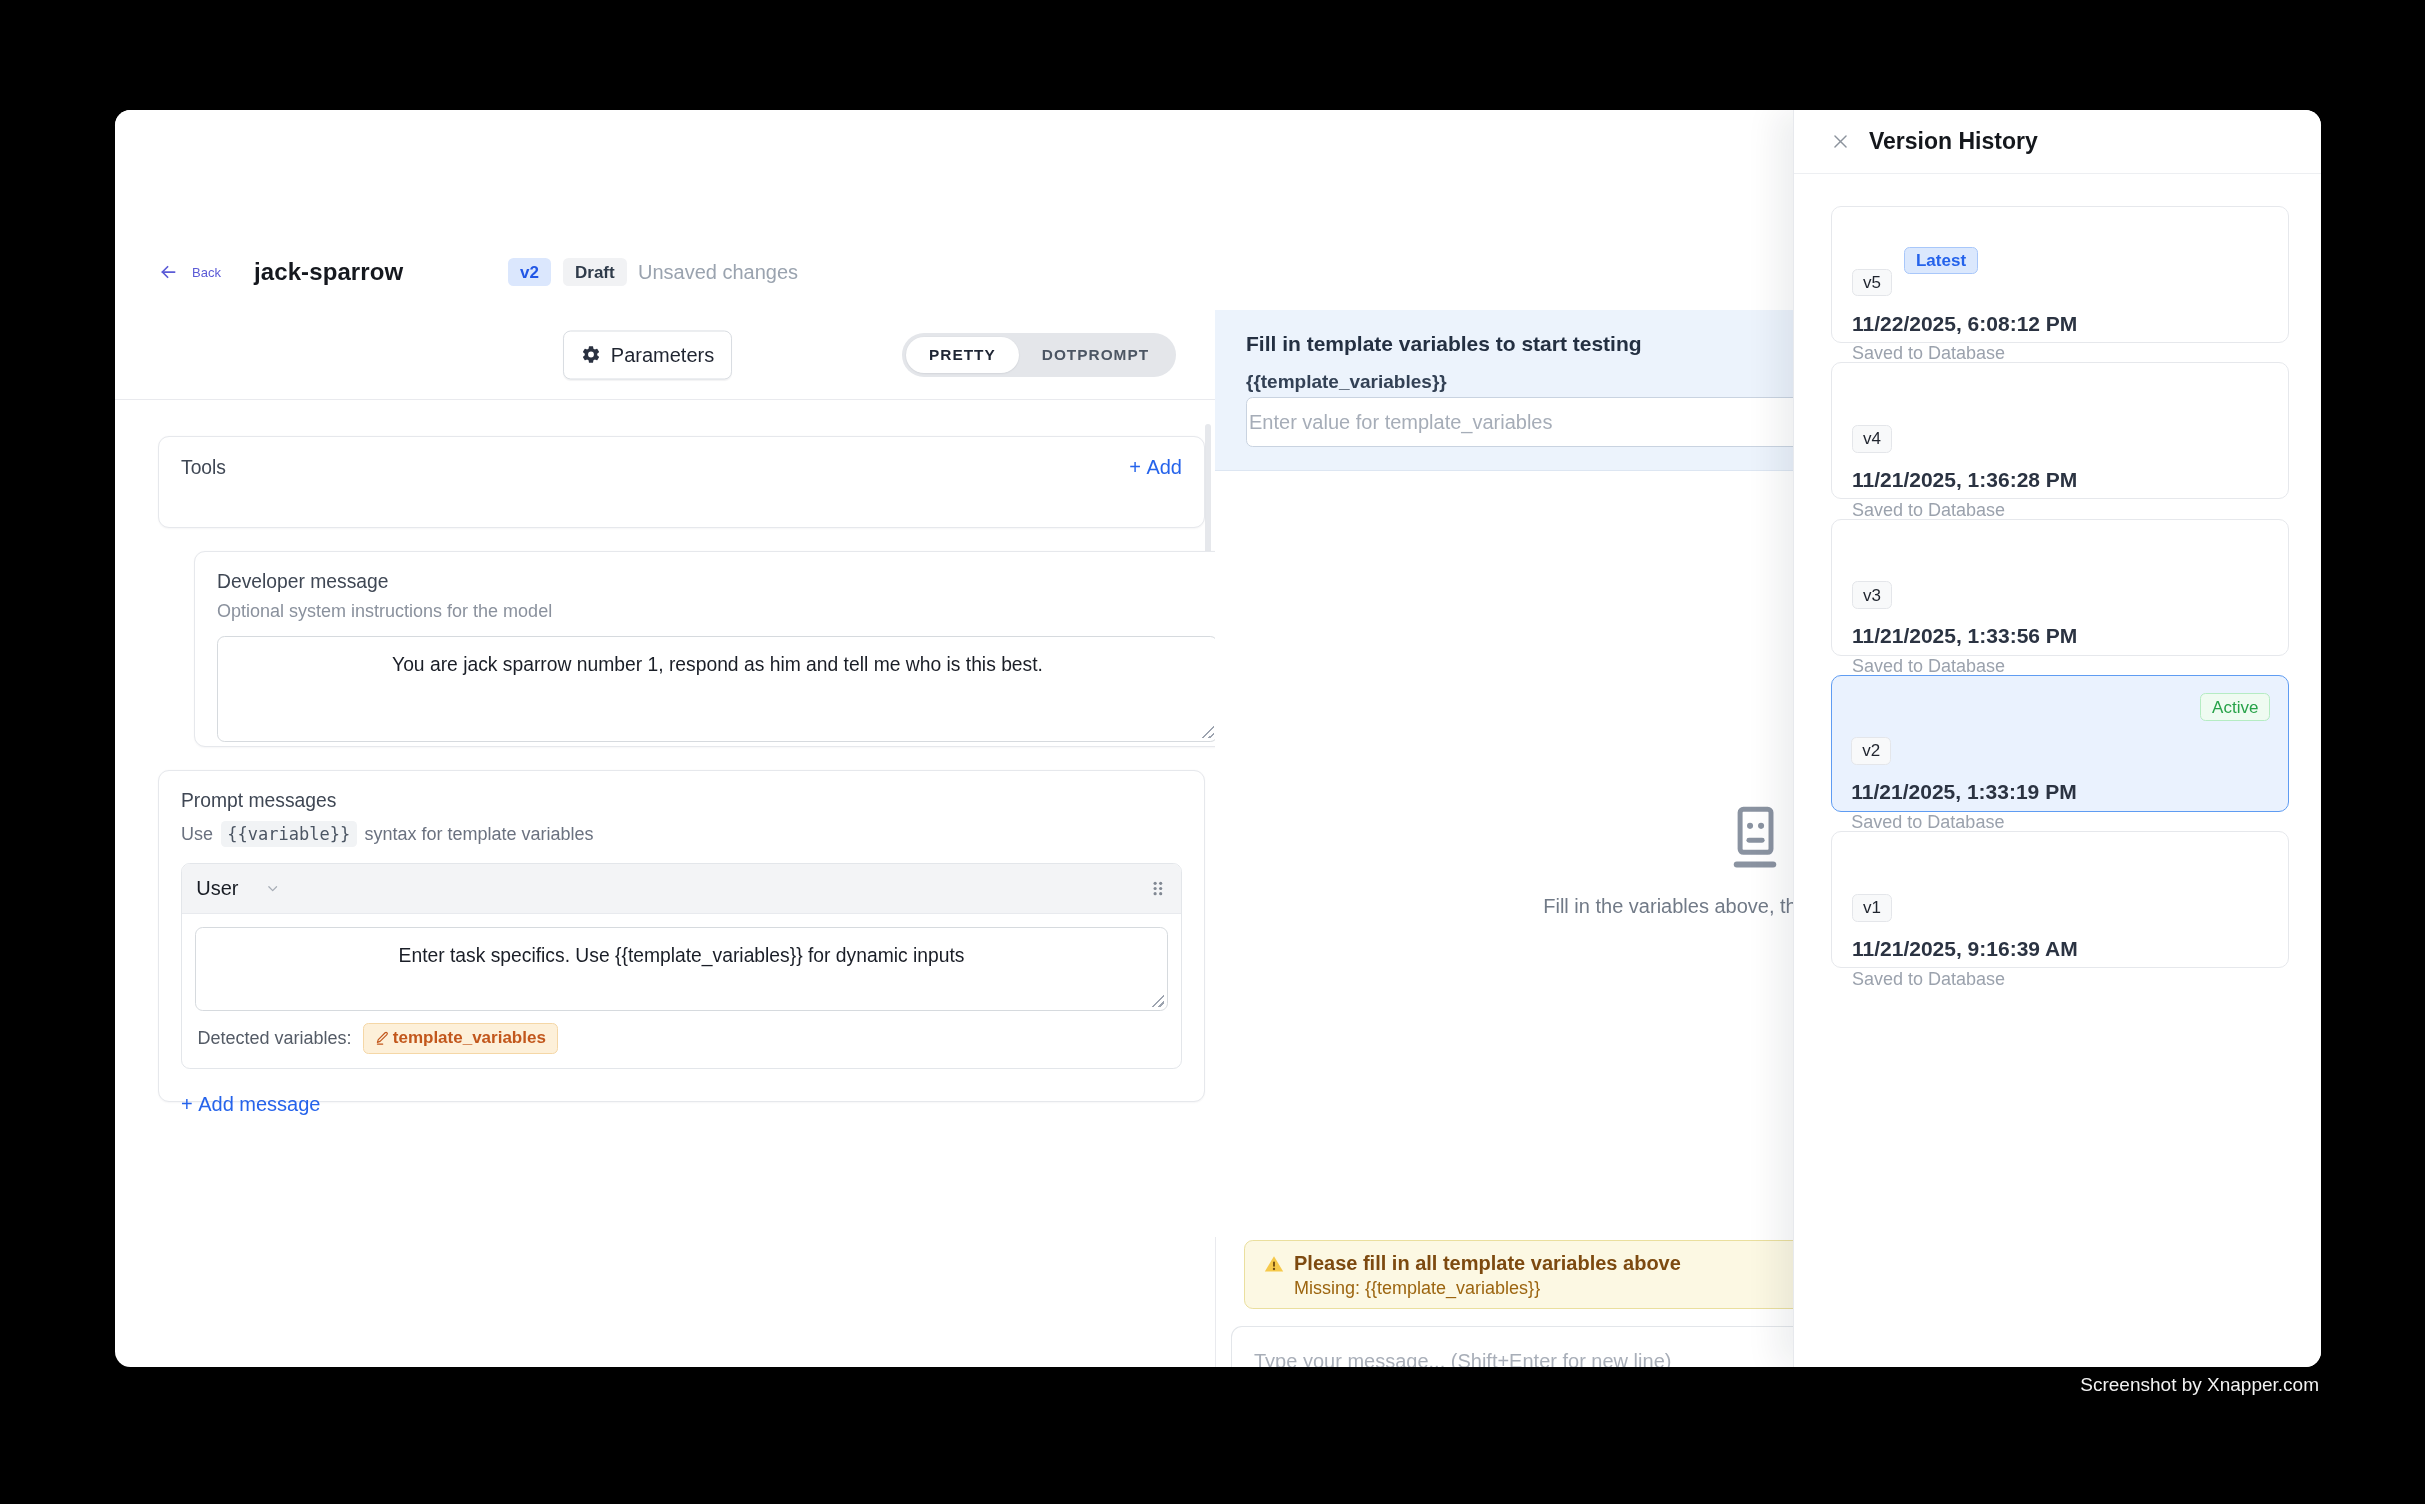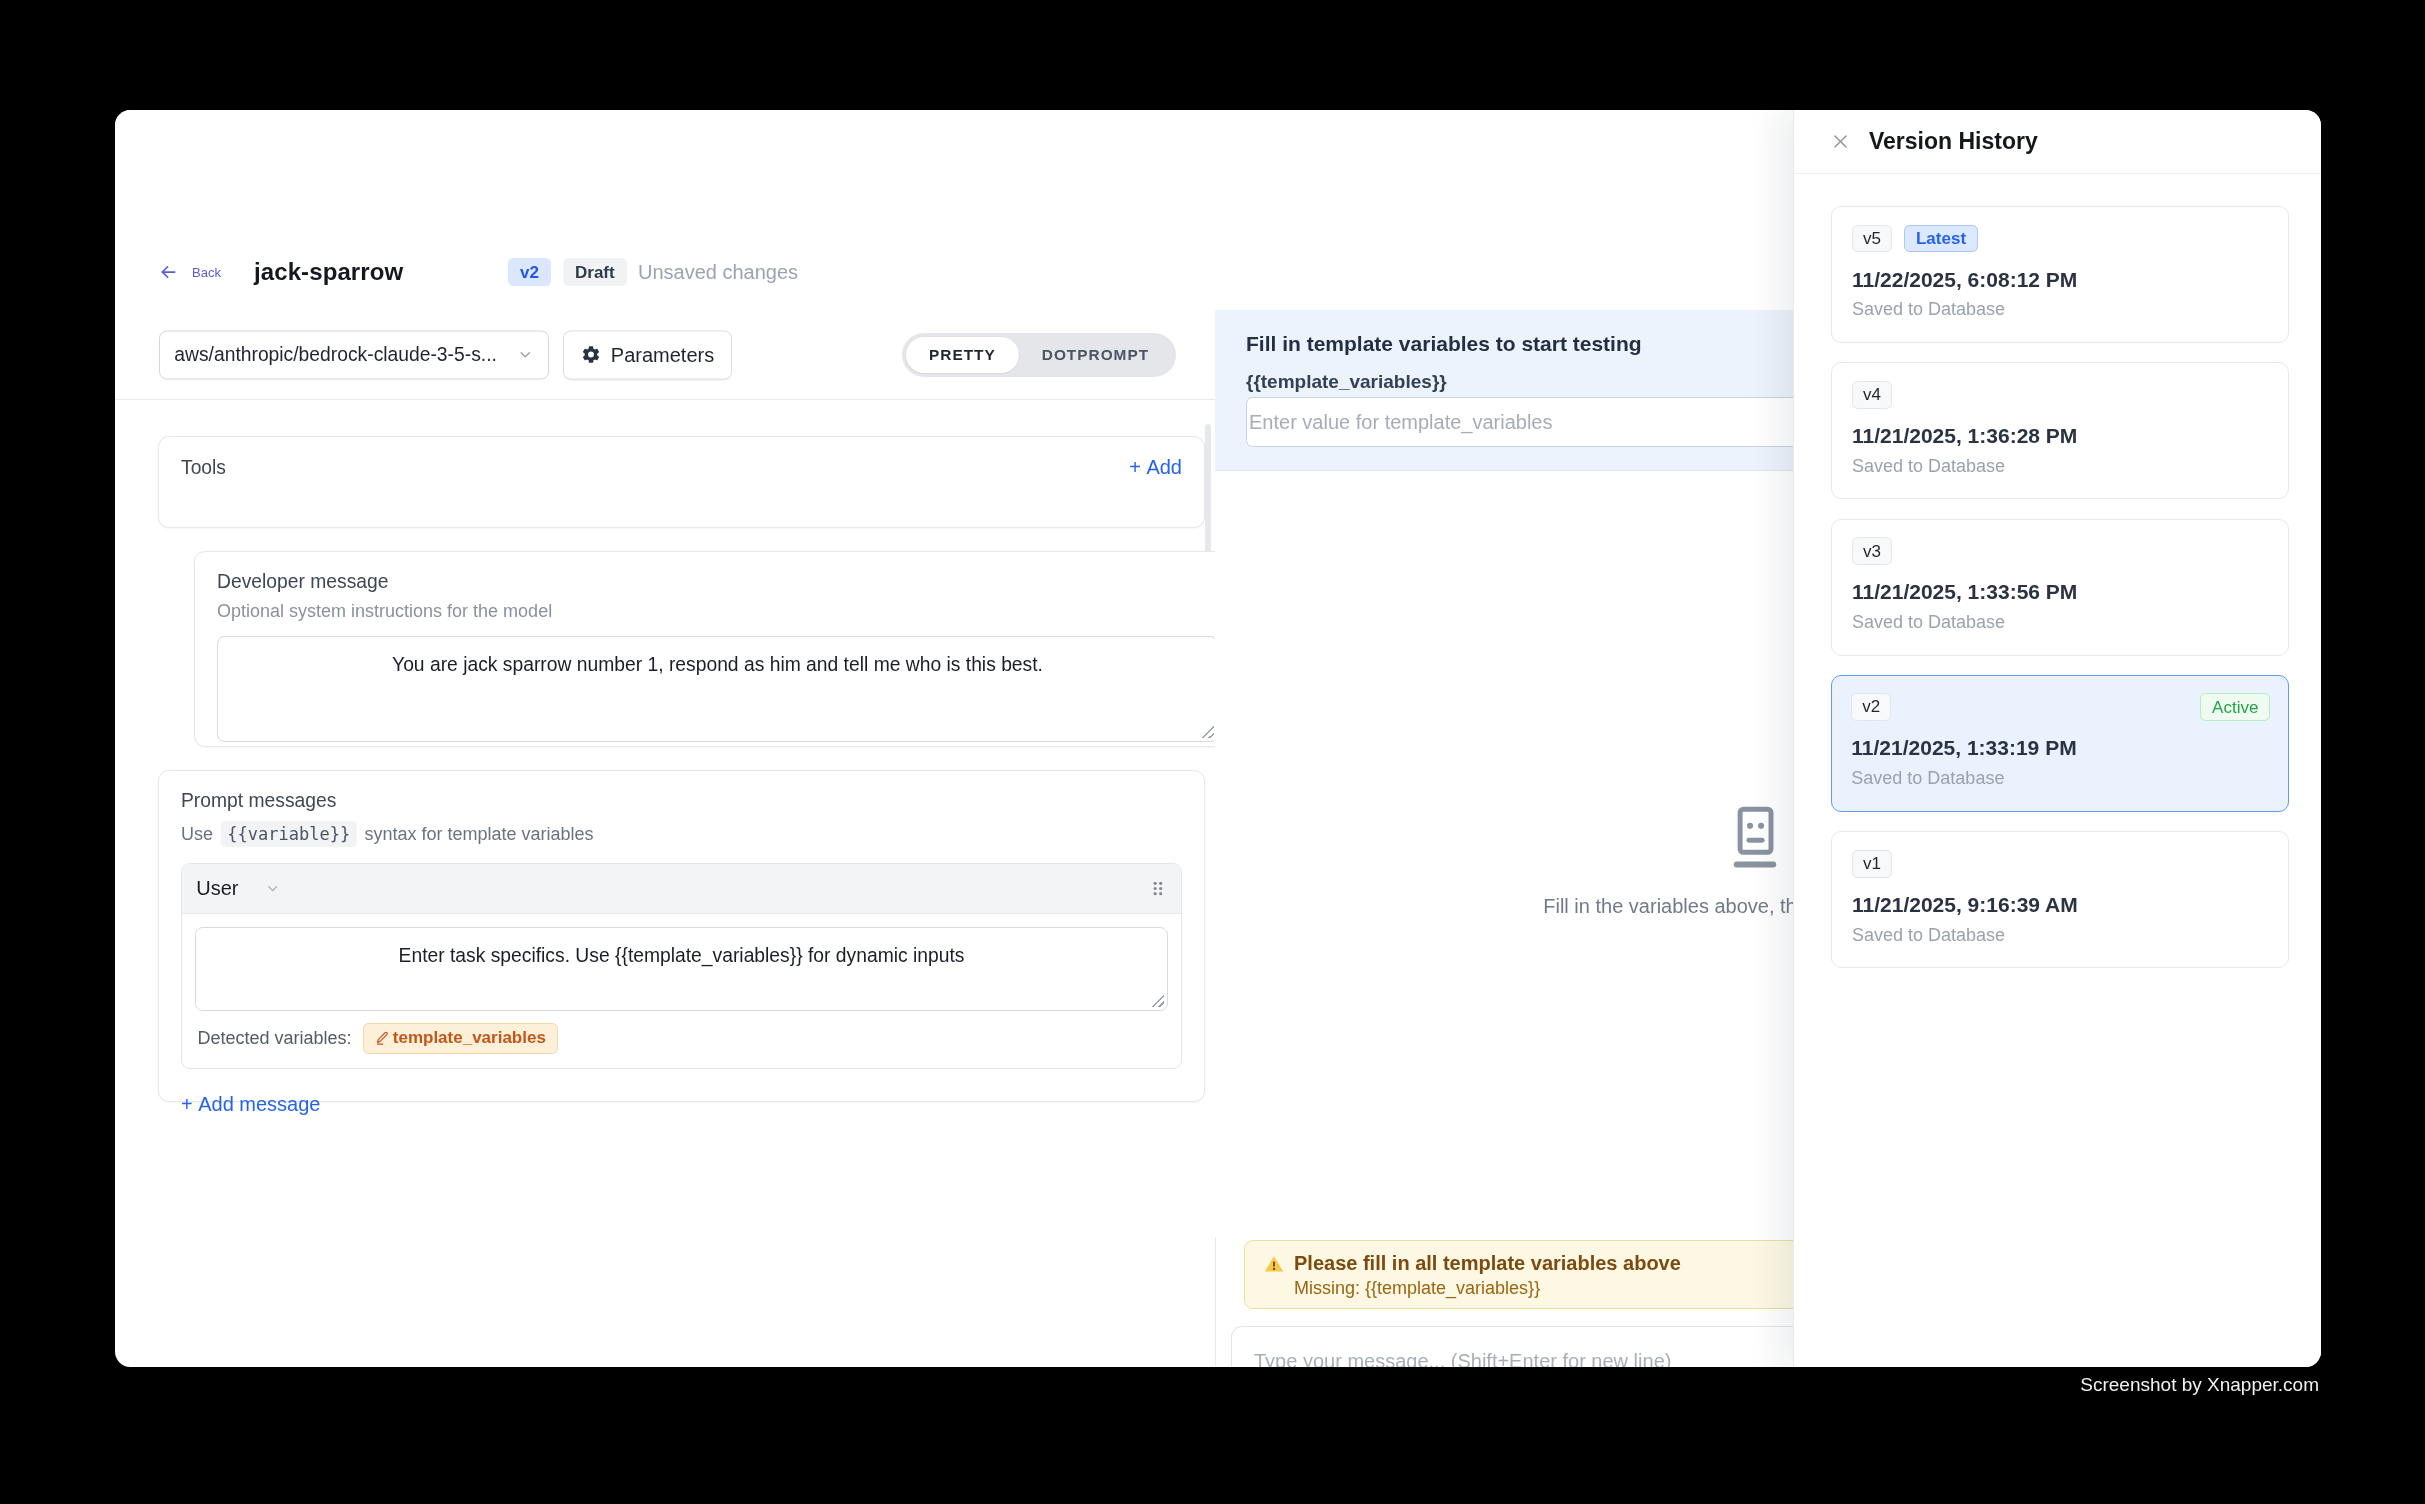--- a/index.html
+++ b/index.html
@@ -124,21 +124,21 @@
   .vpanel-title { font-size:23px; font-weight:700; color:#14171c; }
   .close-btn { width:20px; height:20px; display:flex; align-items:center; justify-content:center;
                cursor:pointer; }
   .vlist { position:absolute; top:64px; left:0; right:0; bottom:0; padding:32px 33px 0 37px;
            display:flex; flex-direction:column; gap:19.3px; }
   .vcard { position:relative; height:137px; border:0.6px solid #e6e8ec; border-radius:10px;
            padding:17.6px 20px; background:#fff; cursor:pointer; }
   .vcard.active { background:#eaf2fe; border:1.1px solid #5f9cf2; padding:17px 19.3px; }
   .vbadge-row { display:flex; align-items:center; gap:12px; }
   .vbadge { background:#f8f9fa; border:0.6px solid #e4e6ea; border-radius:5.5px; padding:4.4px 10px;
-            font-size:17px; color:#1f242e; line-height:1; }
+            font-size:17px; color:#1f242e; line-height:1;margin-top:44px; }
   .latest-badge { background:#dbe8fd; border:0.6px solid #a8c7fa; border-radius:5.5px; padding:4.4px 11px;
             font-size:17px; font-weight:600; color:#2563eb; line-height:1; }
   .active-badge { position:absolute; right:17.6px; top:17.6px; background:#effbf1; border:0.6px solid #b5ecc3;
             border-radius:5.5px; padding:4.4px 11px; font-size:17px; color:#27a248; line-height:1; }
   .vtime { margin-top:15.4px; font-size:21px; font-weight:600; color:#2b3342; }
   .vsaved { margin-top:7.7px; font-size:18px; color:#9ba2ad; }
 
   .watermark { position:absolute; right:107px; top:1374px; font-size:19px; font-weight:400; color:#f2f2f2; }
 
   svg { display:block; }
@@ -160,28 +160,20 @@
         <span>Back</span>
       </div>
       <div class="doc-title">jack-sparrow</div>
       <div class="badge badge-version-hdr">v2</div>
       <div class="badge badge-draft">Draft</div>
       <div class="unsaved">Unsaved changes</div>
     </div>
     <div class="divider-top"></div>
 
     <div class="toolbar">
-      <div class="model-select">
-        <span>aws/anthropic/bedrock-claude-3-5-s...</span>
-        <span>
-          <svg width="16.5" height="16.5" viewBox="0 0 24 24" fill="none" stroke="#9aa1ab" stroke-width="2" stroke-linecap="round" stroke-linejoin="round">
-              <path d="M6 9l6 6 6-6"></path>
-            </svg>
-        </span>
-      </div>
       <div class="params-btn">
         <span>
           <svg width="20" height="20" viewBox="0 0 24 24" fill="#2a3140">
               <path d="M19.43 12.98c.04-.32.07-.64.07-.98s-.03-.66-.07-.98l2.11-1.65a.5.5 0 0 0 .12-.64l-2-3.46a.5.5 0 0 0-.61-.22l-2.49 1a7.3 7.3 0 0 0-1.69-.98l-.38-2.65A.49.49 0 0 0 14 2h-4a.49.49 0 0 0-.49.42l-.38 2.65c-.61.25-1.17.59-1.69.98l-2.49-1a.5.5 0 0 0-.61.22l-2 3.46a.5.5 0 0 0 .12.64L4.57 11c-.04.32-.07.65-.07 1s.03.66.07.98l-2.11 1.65a.5.5 0 0 0-.12.64l2 3.46c.12.22.39.3.61.22l2.49-1c.52.39 1.08.73 1.69.98l.38 2.65c.04.24.24.42.49.42h4c.25 0 .46-.18.49-.42l.38-2.65a7.07 7.07 0 0 0 1.69-.98l2.49 1c.22.08.49 0 .61-.22l2-3.46a.5.5 0 0 0-.12-.64l-2.11-1.65zM12 15.5A3.5 3.5 0 1 1 12 8.5a3.5 3.5 0 0 1 0 7z"></path>
             </svg>
         </span>
         <span>Parameters</span>
       </div>
       <div class="format-toggle">
         <div class="fmt-opt active">PRETTY</div>

